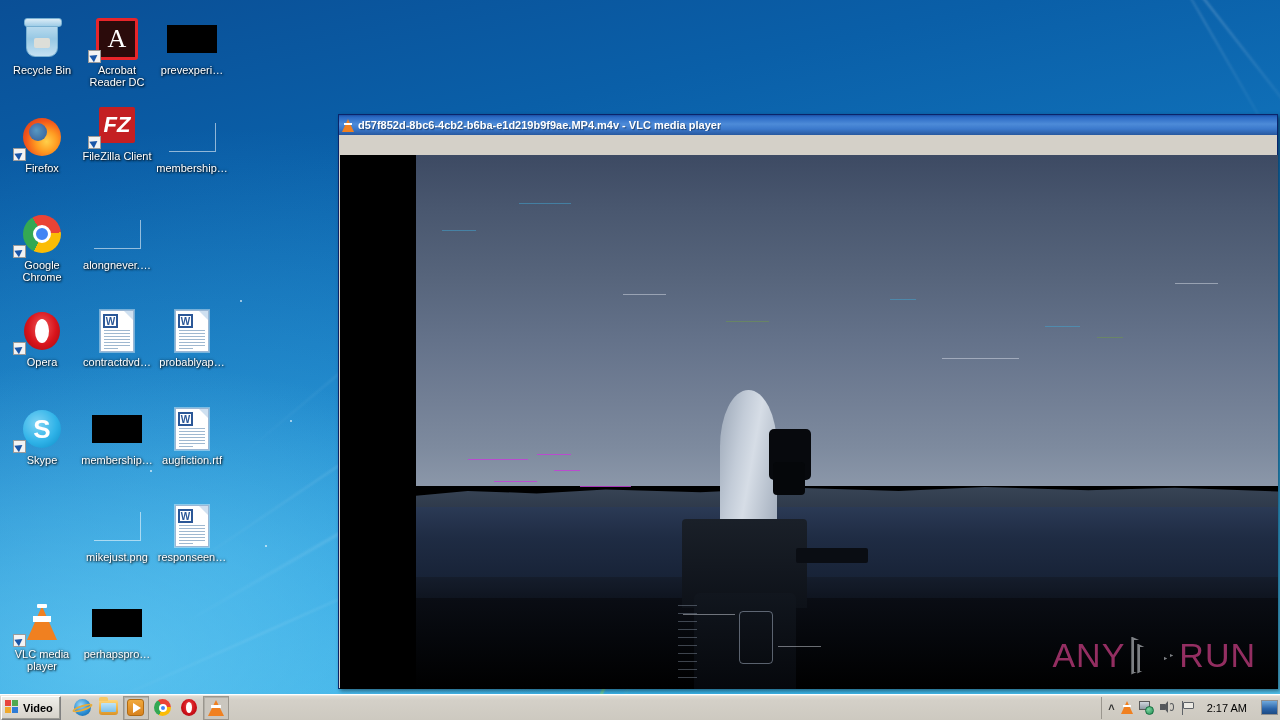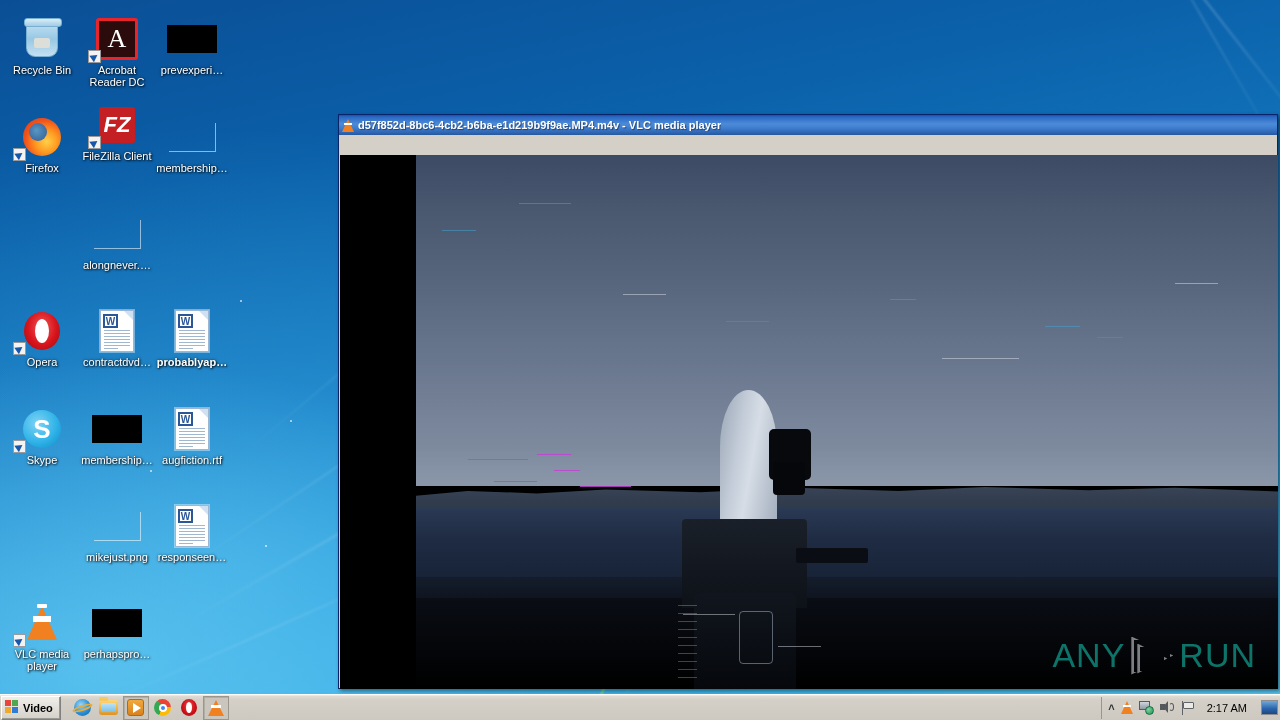--- a/index.html
+++ b/index.html
@@ -346,21 +346,21 @@
   .glitch.gr  { background:#6f9a46; opacity:.5; }
   .glitch.wh  { background:rgba(230,235,245,.45); }
 
   
   #watermark {
     position:absolute; right:22px; bottom:14px;
     display:flex; align-items:center; gap:6px;
     opacity:.62;
   }
   #watermark .wtext {
-    color:#14b8a6; font-size:34px; letter-spacing:1px;
+    color:#ec4899; font-size:34px; letter-spacing:1px;
     font-family:"Liberation Sans", sans-serif; font-weight:400;
   }
   #watermark .wlogo {
     width:42px; height:38px; position:relative;
   }
   #watermark .wlogo .tri {
     position:absolute; inset:0;
     border:3px solid #c8ccd1;
     clip-path: polygon(0% 0%, 100% 50%, 0% 100%);
   }
@@ -582,20 +582,28 @@
           <span class="shortcut-arrow"></span>
         </div>
         <div class="lbl" style="white-space: pre-line;">FileZilla Client</div>
       </div>
       <div class="dicon" style="left: 155px; top: 108px;">
         <div class="glyph">
           <span class="ic-blankframe"></span>
         </div>
         <div class="lbl" style="white-space: pre-line;">membership…</div>
       </div>
+      <div class="dicon" style="left: 5px; top: 205px;">
+        <div class="glyph">
+          <span class="ic-chrome"></span>
+          <span class="shortcut-arrow"></span>
+        </div>
+        <div class="lbl" style="white-space: pre-line;">Google
+Chrome</div>
+      </div>
       <div class="dicon" style="left: 80px; top: 205px;">
         <div class="glyph">
           <span class="ic-blankframe"></span>
         </div>
         <div class="lbl" style="white-space: pre-line;">alongnever.…</div>
       </div>
       <div class="dicon" style="left: 5px; top: 302px;">
         <div class="glyph">
           <span class="ic-opera"></span>
           <span class="shortcut-arrow"></span>
@@ -623,21 +631,21 @@
             <span class="wbadge">W</span>
             <span class="wline" style="top:19px;width:26px"></span>
             <span class="wline" style="top:22px;width:26px"></span>
             <span class="wline" style="top:25px;width:26px"></span>
             <span class="wline" style="top:28px;width:26px"></span>
             <span class="wline" style="top:31px;width:26px"></span>
             <span class="wline" style="top:34px;width:26px"></span>
             <span class="wline" style="top:37px;width:14px"></span>
           </span>
         </div>
-        <div class="lbl" style="white-space: pre-line; font-weight: bold;">probablyap…</div>
+        <div class="lbl" style="white-space: pre-line;">probablyap…</div>
       </div>
       <div class="dicon" style="left: 5px; top: 400px;">
         <div class="glyph">
           <span class="ic-skype">S</span>
           <span class="shortcut-arrow"></span>
         </div>
         <div class="lbl" style="white-space: pre-line;">Skype</div>
       </div>
       <div class="dicon" style="left: 80px; top: 400px;">
         <div class="glyph">

